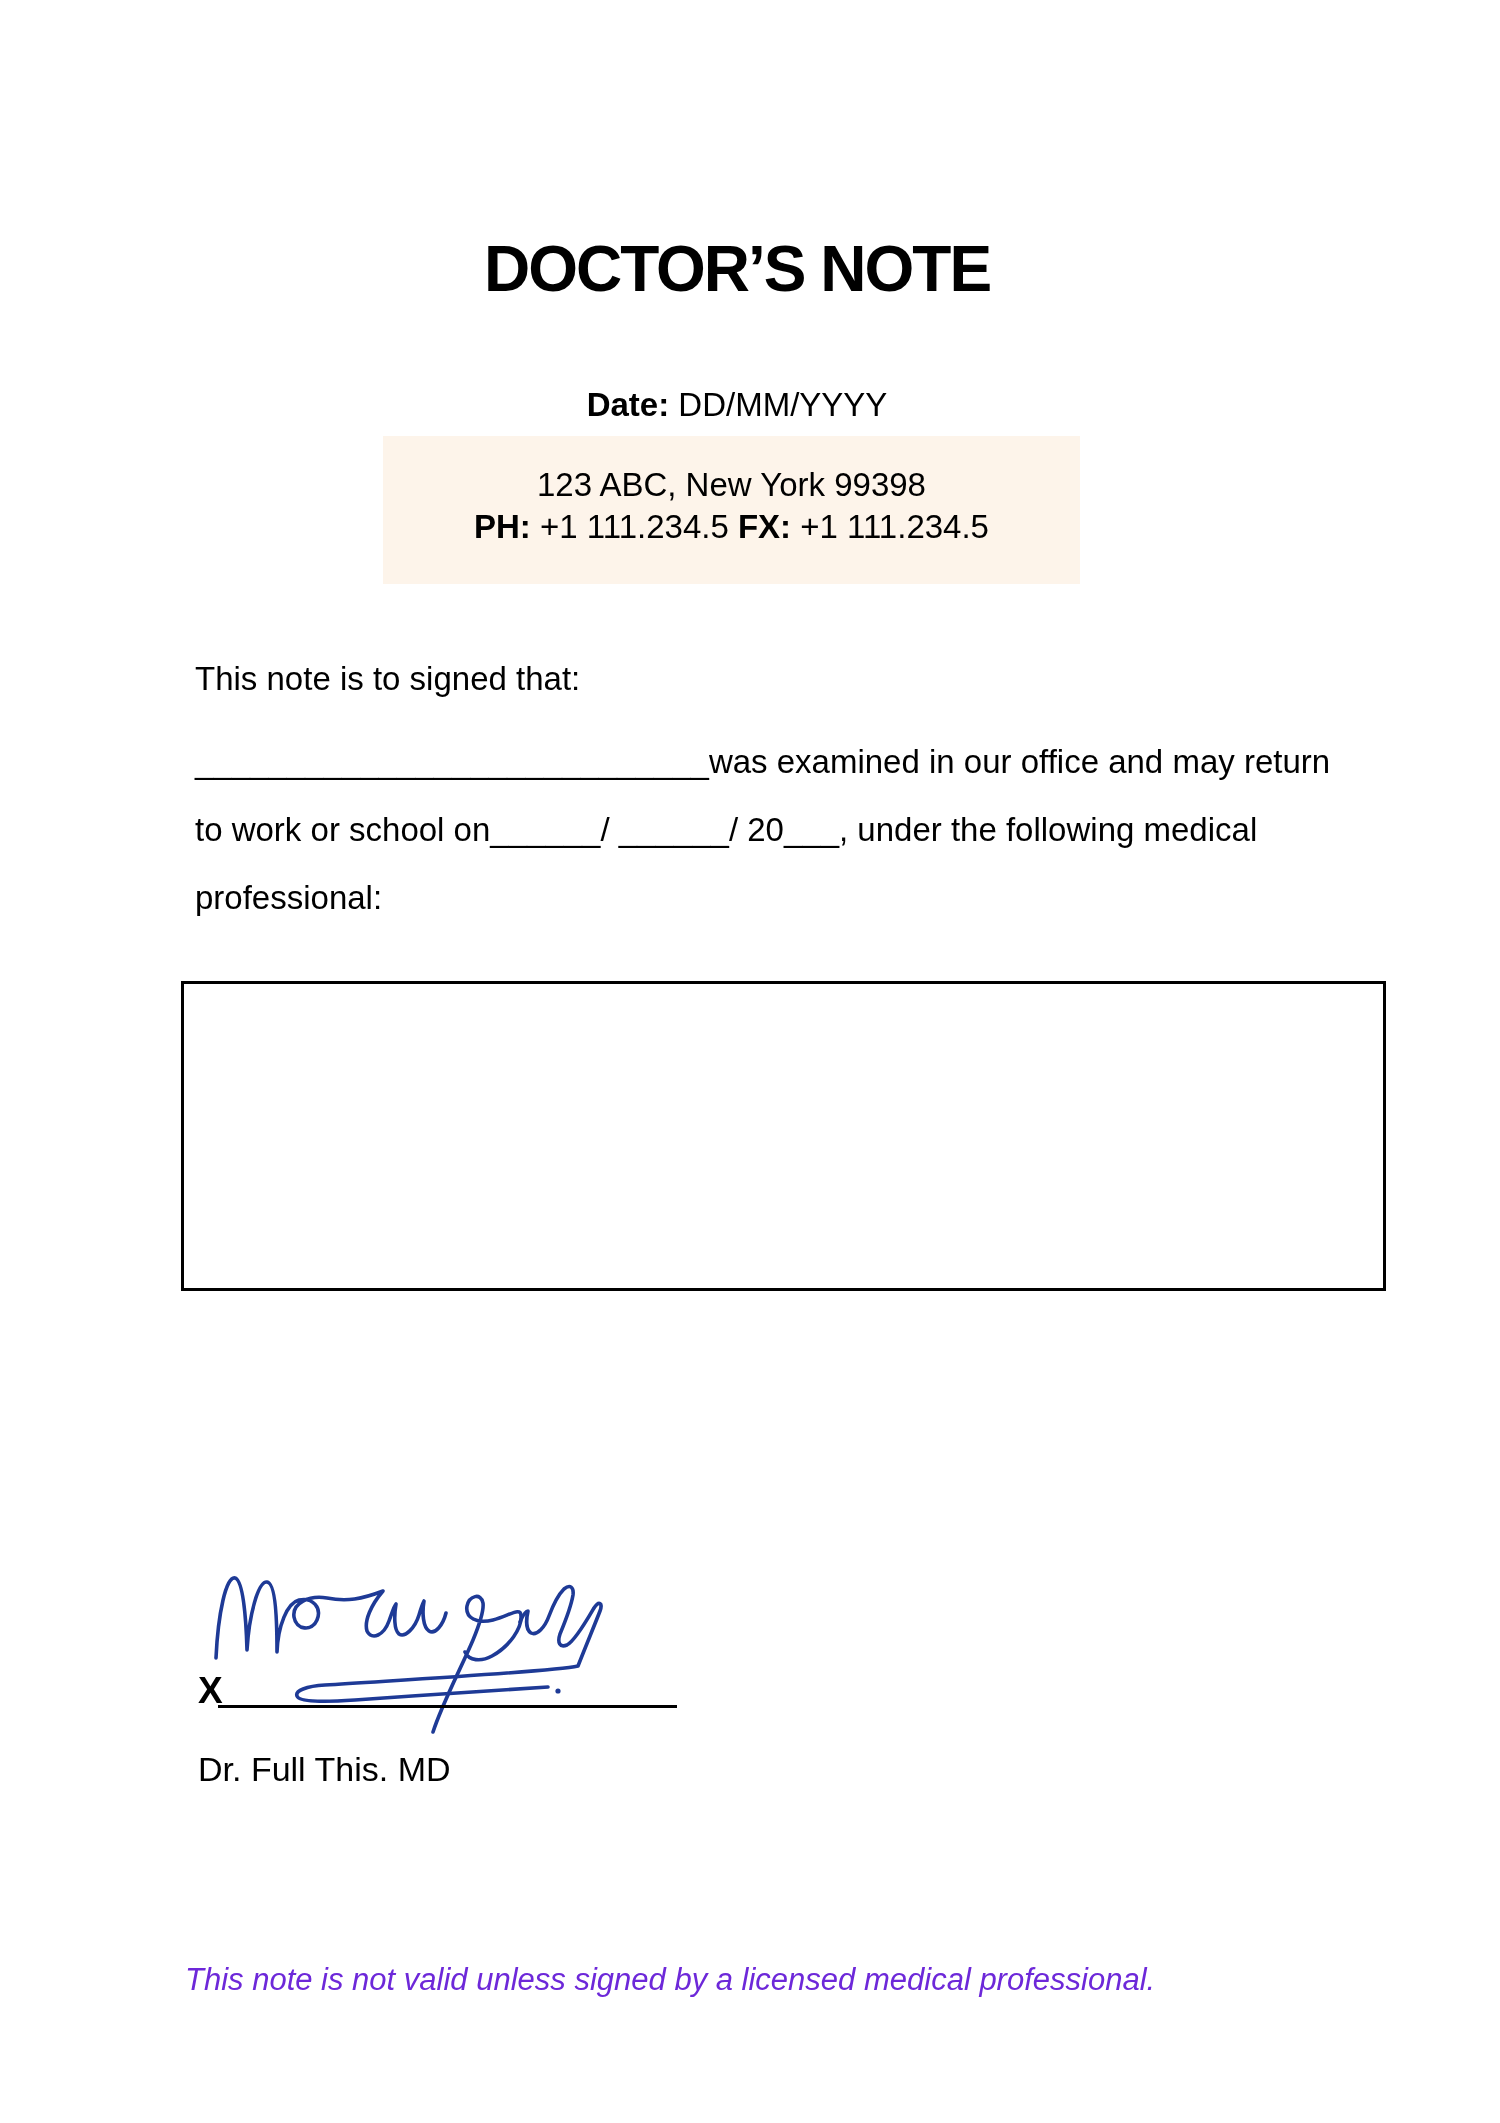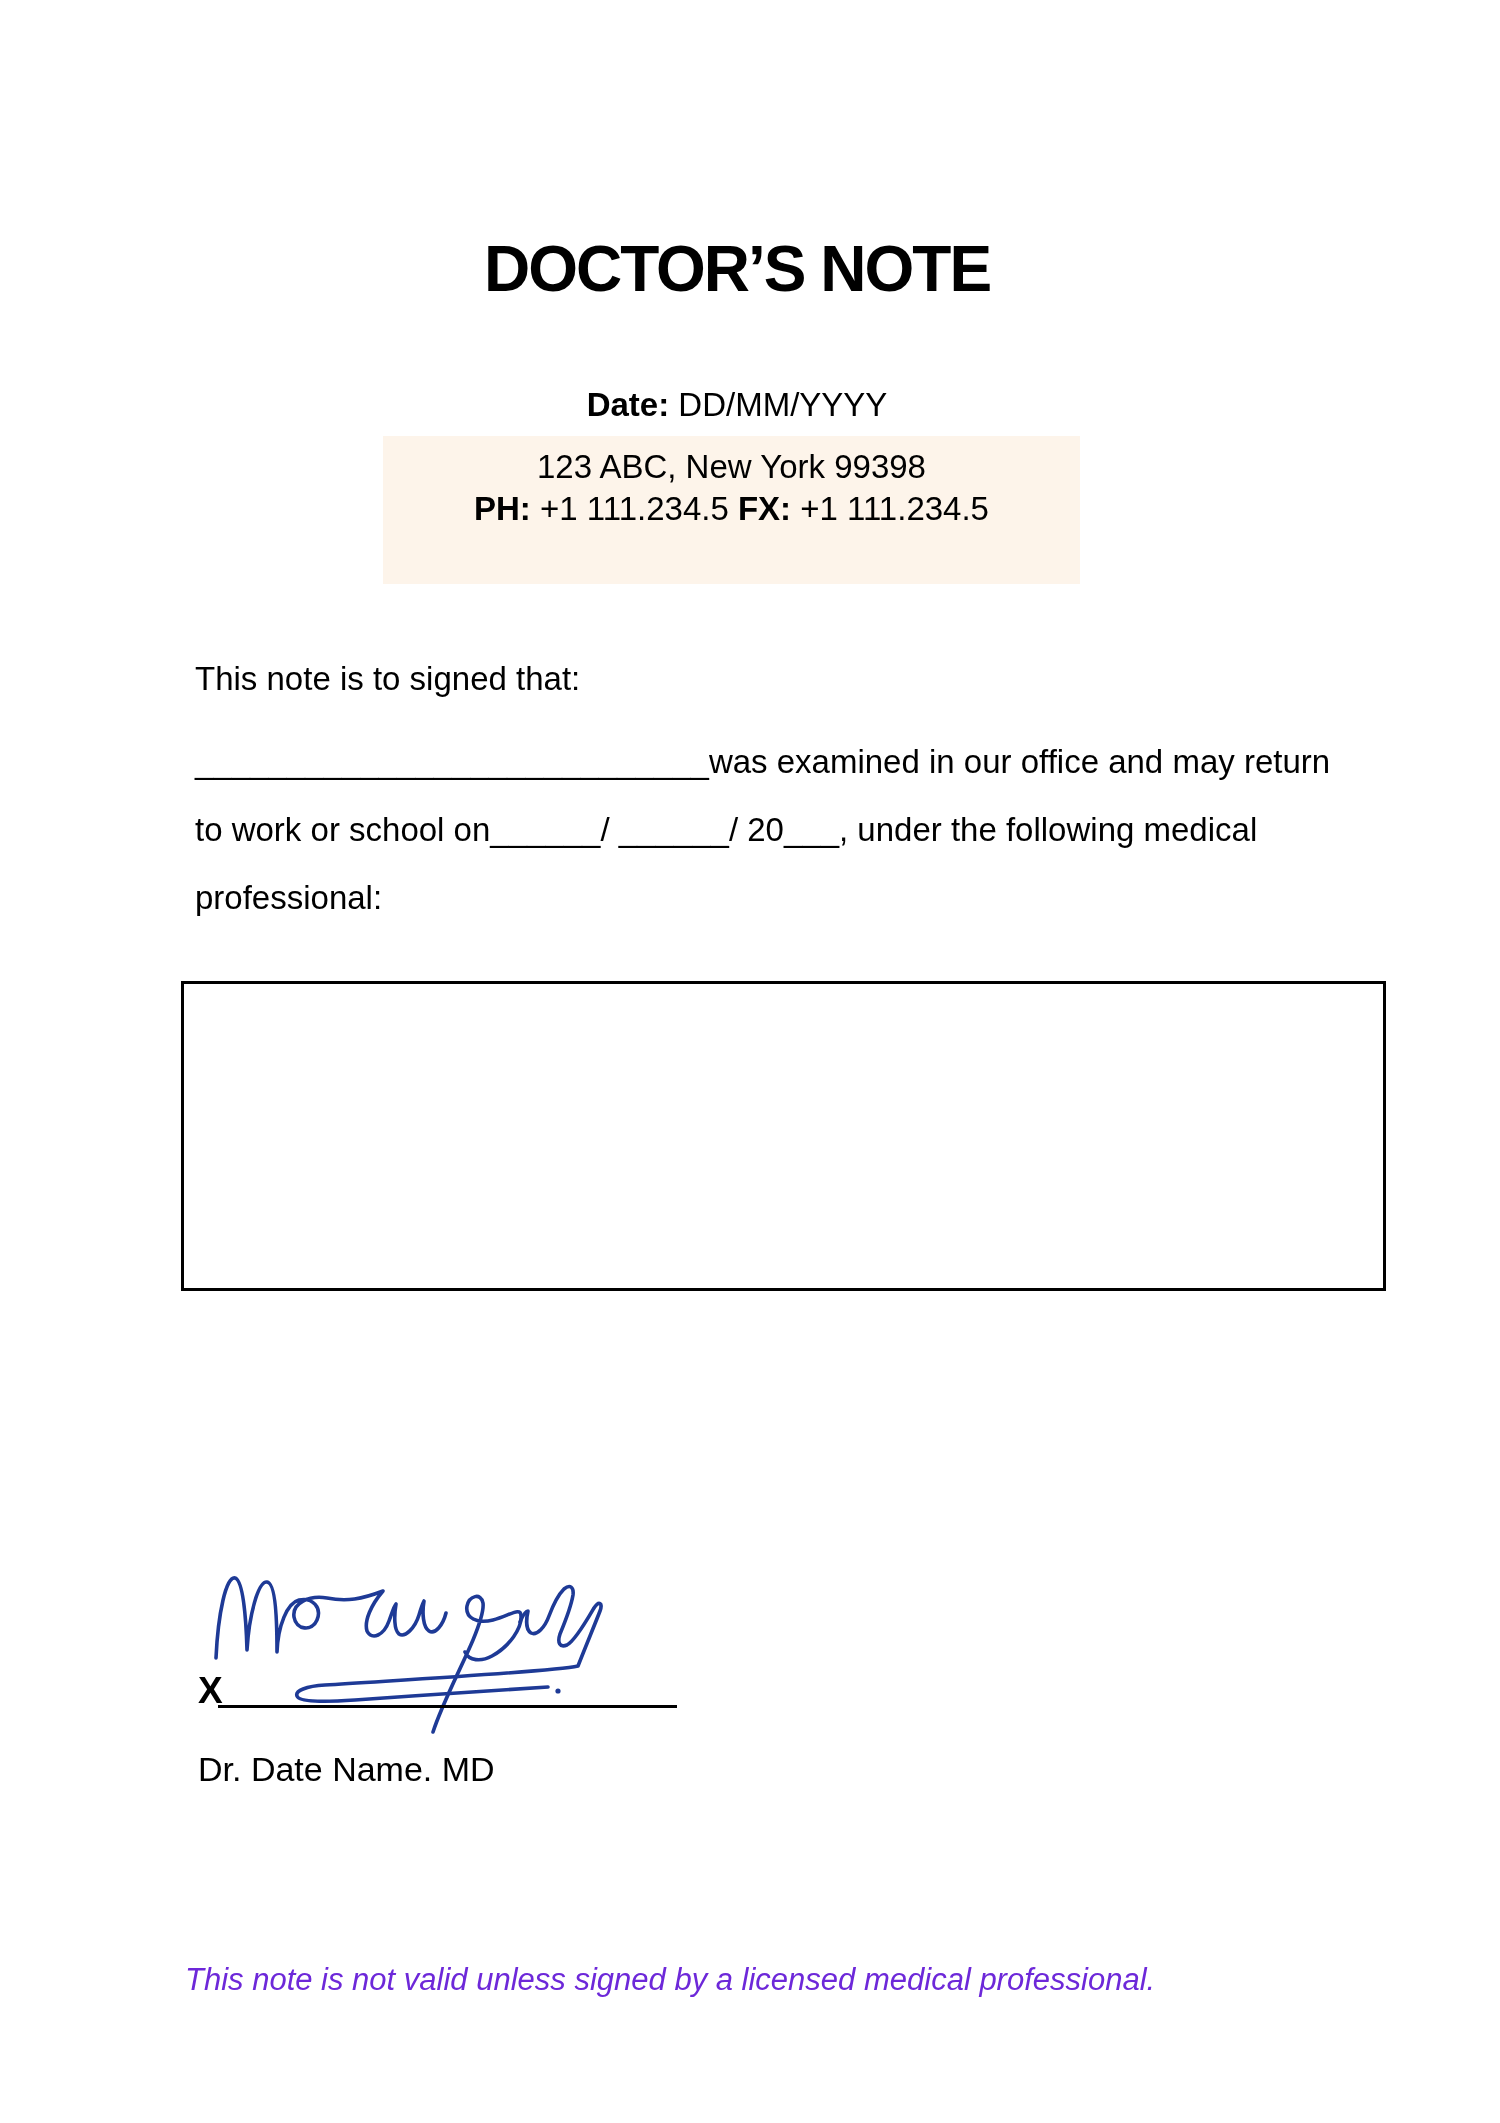--- a/index.html
+++ b/index.html
@@ -27,21 +27,21 @@
     font-size: 33px;
     white-space: nowrap;
   }
   .date-line .lbl { font-weight: bold; }
   .info-box {
     left: 383px; top: 436px; width: 697px; height: 148px;
     background: #fdf4ea;
     text-align: center;
     font-size: 33px;
     line-height: 42px;
-    padding-top: 10px;
+    padding-top: 28px;
     box-sizing: border-box;
   }
   .info-box .lbl { font-weight: bold; }
   .intro-line {
     left: 195px; top: 660px;
     font-size: 33px;
     white-space: nowrap;
   }
   .para {
     left: 195px; top: 728px; width: 1210px;
@@ -133,17 +133,17 @@
         C 409,42 413,45 410,53 C 405,66 395,90 388,108
         C 360,114 210,122 135,127 C 116,128 105,133 107,138
         C 109,144 134,144 165,142 C 235,137 330,131 358,129"></path>
       <circle cx="368" cy="133" r="2.6" fill="#1e3a96" stroke="none"></circle>
     </g>
   </svg>
 
   <div class="abs x-label">X</div>
   <div class="abs sign-line"></div>
 
-  <div class="abs signer-line">Dr. Date Name. MD</div>
+  <div class="abs signer-line">Dr. Full This. MD</div>
 
   <div class="abs footer-line">This note is not valid unless signed by a licensed medical professional.</div>
 
 </div>
 
 </body></html>

